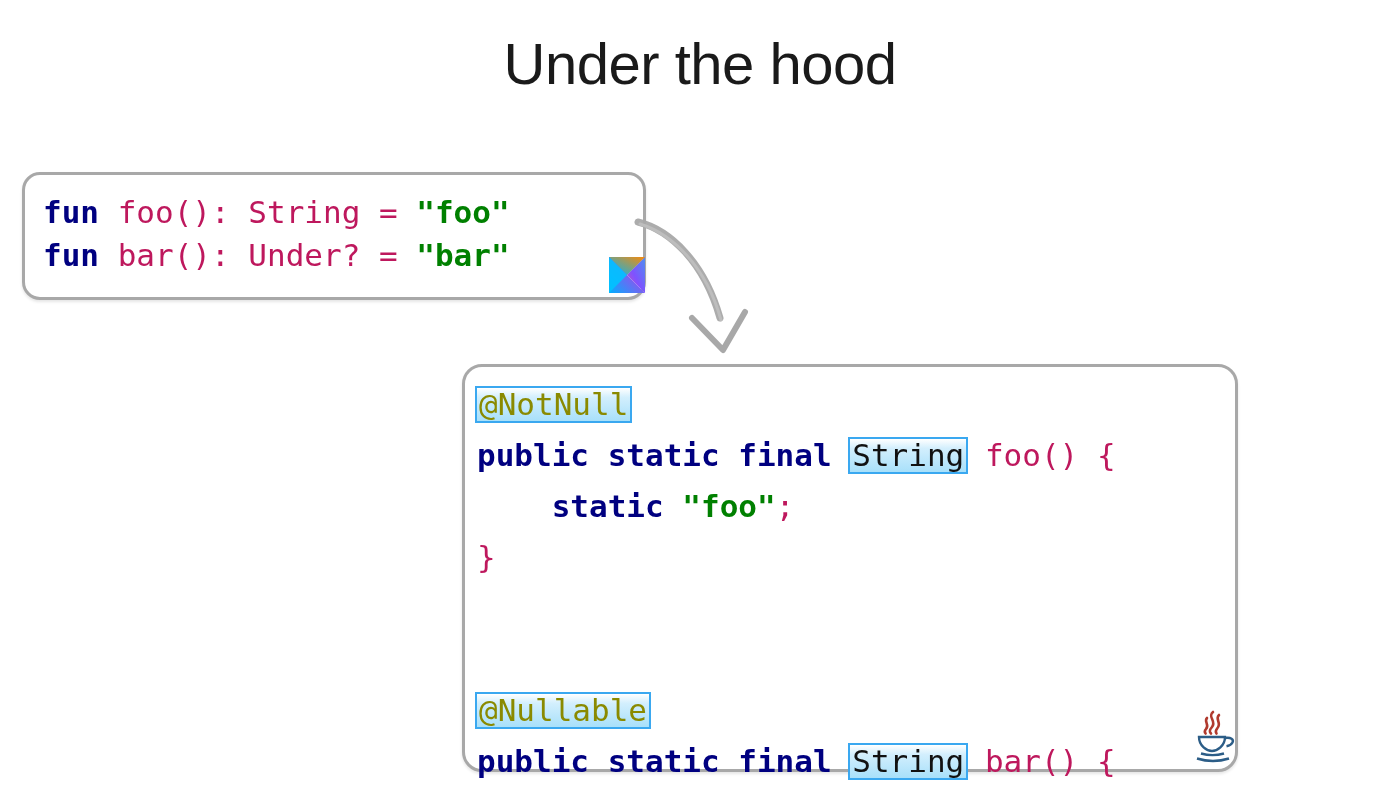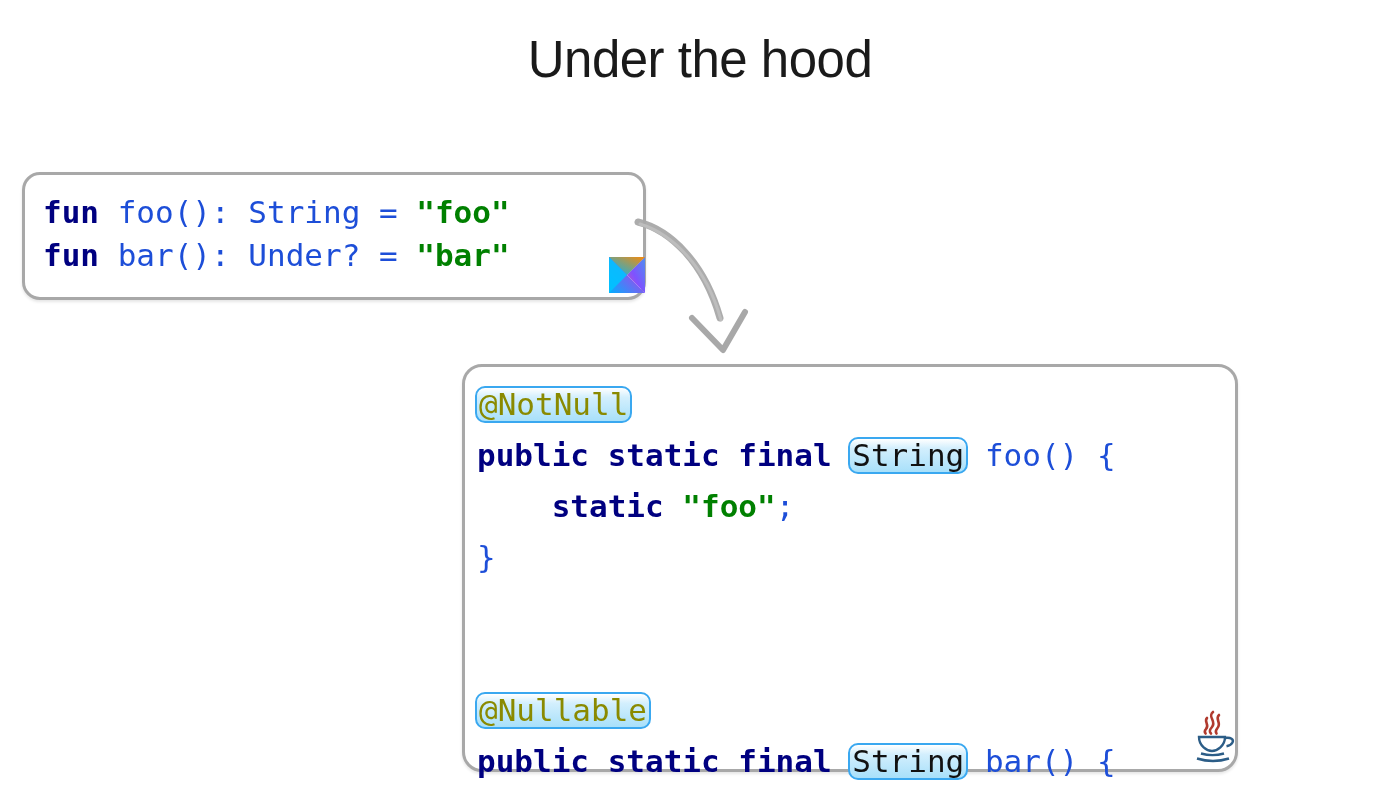--- a/index.html
+++ b/index.html
@@ -18,21 +18,21 @@
 
   
   #slide-title {
     position: absolute;
     left: 0;
     top: 30px;
     width: 1400px;
     text-align: center;
     font-family: "Liberation Sans", sans-serif;
     font-weight: 300;
-    font-size: 51px;
+    font-size: 58px;
     letter-spacing: -0.5px;
     color: #1a1a1a;
     white-space: nowrap;
   }
 
   
   .code-card {
     position: absolute;
     background: #ffffff;
     border: 3px solid #a8a8a8;
@@ -74,29 +74,29 @@
 
   #java-code {
     left: 12px;
     top: 12px;
     font-size: 31px;
     line-height: 51px;
   }
 
   .kw      { color: #000080; font-weight: bold; margin-top: 7px; }
   .str     { color: #008000; font-weight: bold; }
-  .plain   { color: #1d4ed8; }
+  .plain   { color: #be185d; }
 
   
   .hl {
     display: inline-block;
     padding: 0 2px;
     margin: 0 -2px;
     border: 2px solid #3aa8f0;
-    border-radius: 10px;
+    border-radius: 0;
     background: linear-gradient(to bottom, #ffffff 0%, #d3effd 28%, #a8e0fa 100%);
     box-shadow: inset 0 1px 0 rgba(255,255,255,0.85);
     line-height: 1.05;
   }
   .hl.ann-chip { color: #8a8a00; }
   .hl.type-chip { color: #111111; }
 
   .blank-line { display: block; height: 51px; }
 
   

